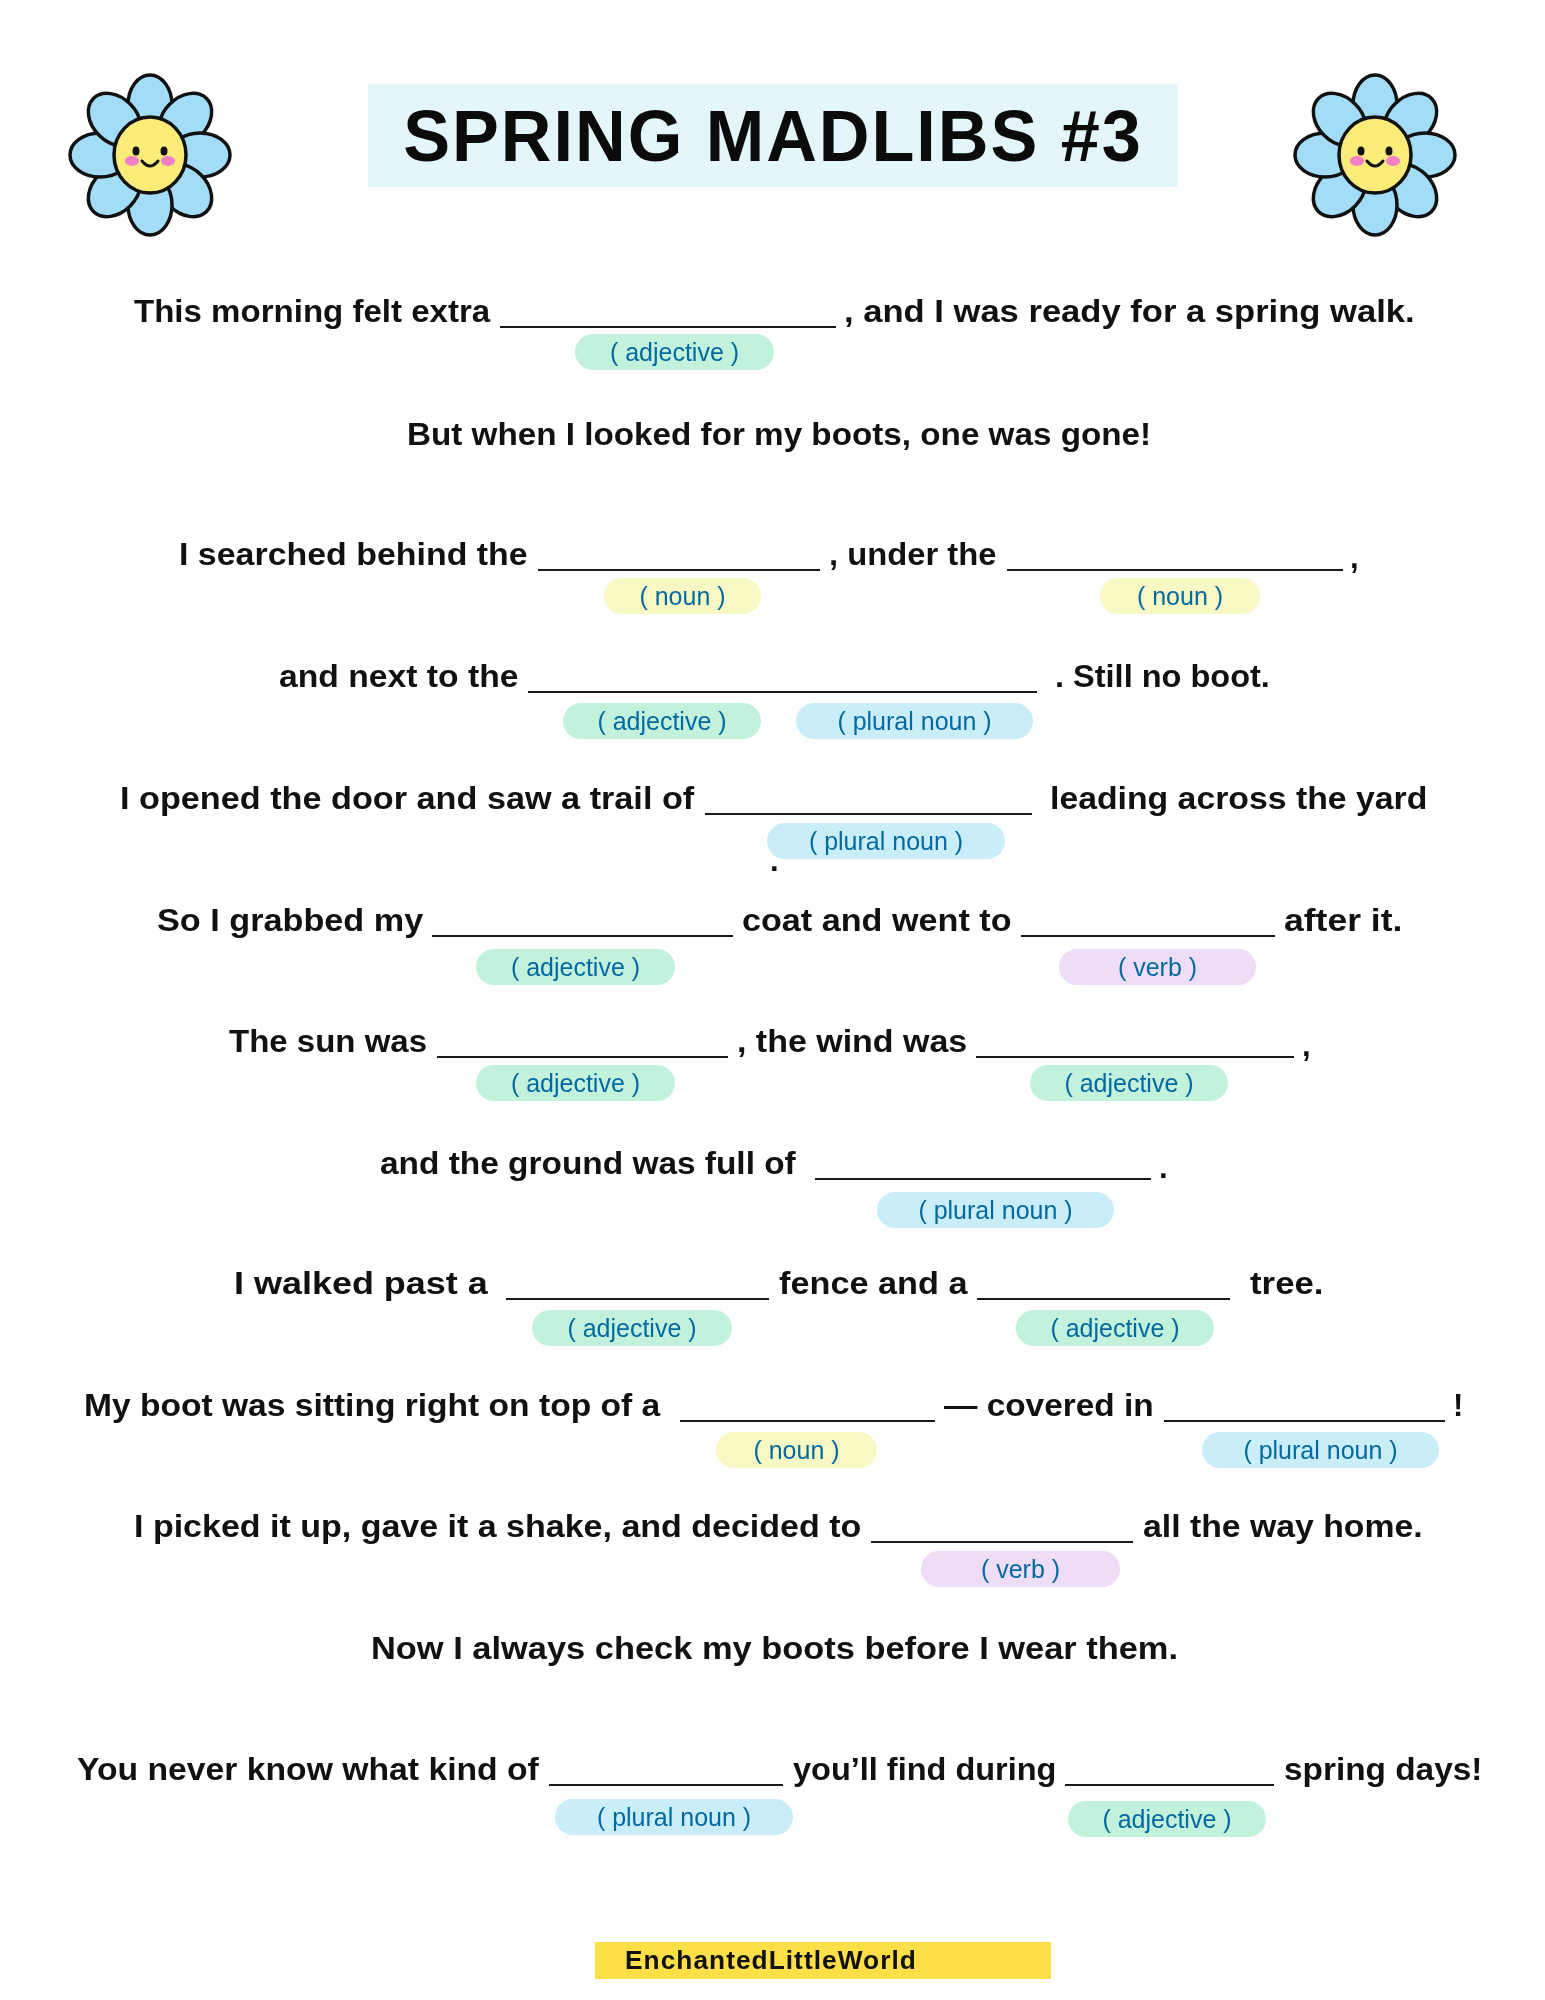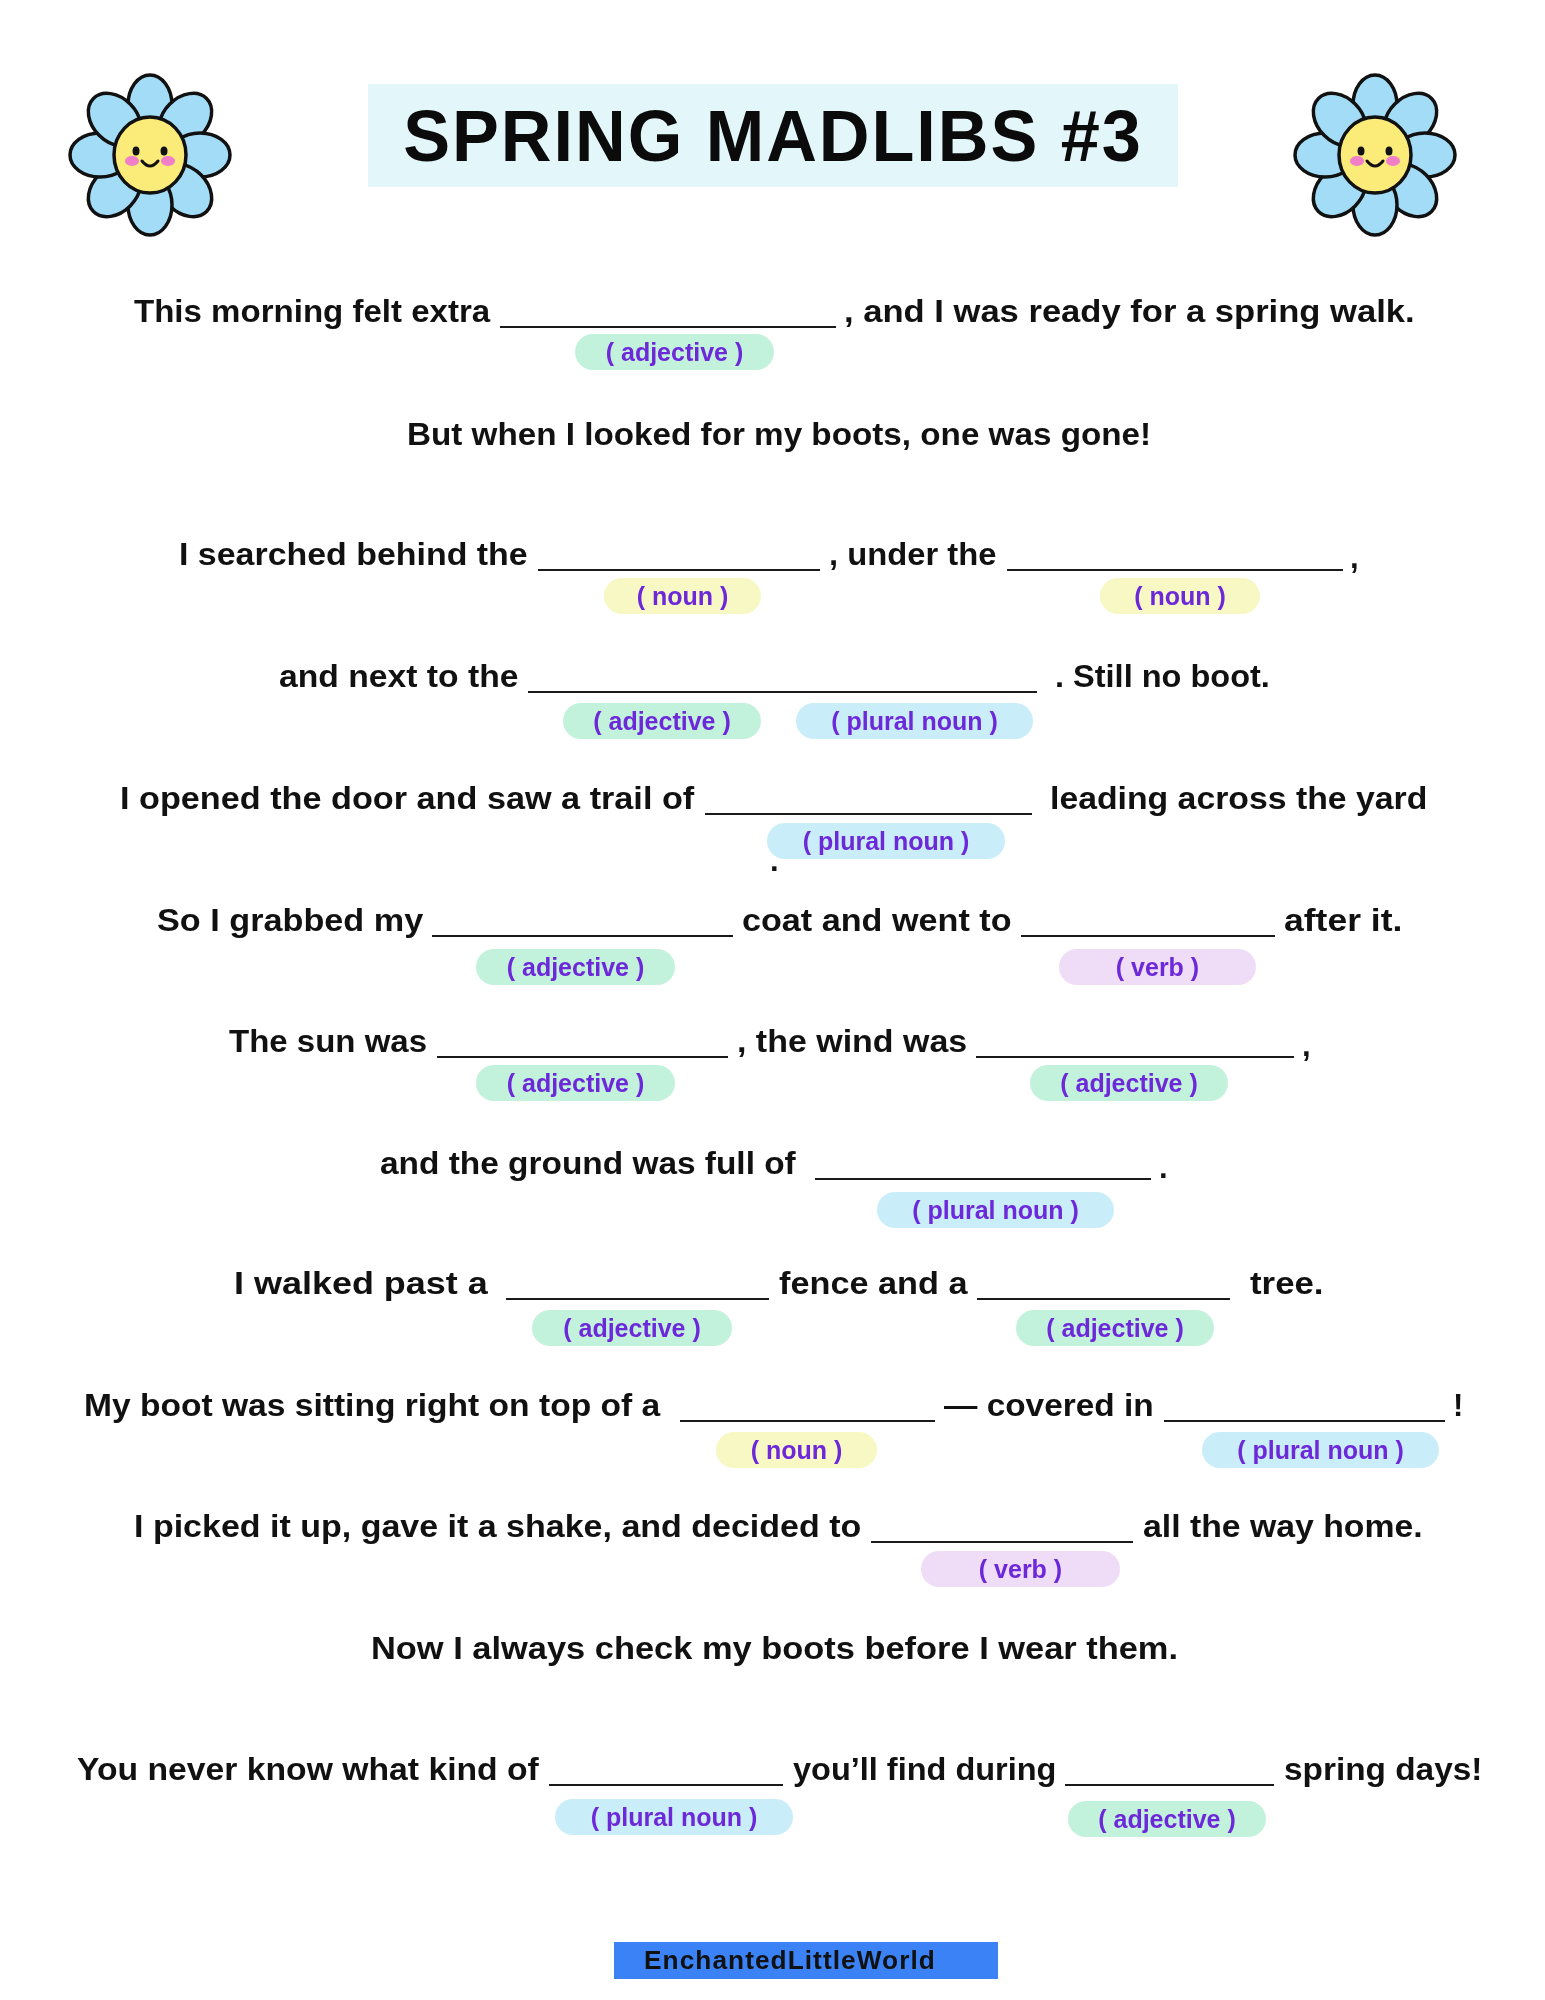--- a/index.html
+++ b/index.html
@@ -7,27 +7,27 @@
          font-family: "Liberation Sans", "DejaVu Sans", sans-serif; color: #111; }
   .abs { position: absolute; }
   .title-box { left: 368px; top: 84px; width: 810px; height: 103px; background: #e3f6fa; }
   .title-text { position: absolute; left: 0; right: 0; top: 50%; transform: translateY(-50%);
                 text-align: center; font-size: 72px; font-weight: 700; letter-spacing: 2px;
                 color: #0b0b0b; white-space: nowrap; }
   .flower { width: 164px; height: 164px; }
   .seg { position: absolute; white-space: nowrap; font-size: 31px; font-weight: 700;
          line-height: 36px; height: 36px; transform-origin: left center; }
   .blank { position: absolute; height: 0; border-bottom: 2.5px solid #1a1a1a; }
-  .pill { position: absolute; height: 36px; border-radius: 18px; font-size: 25px; font-weight: 700;
-          line-height: 36px; text-align: center; white-space: nowrap; color: #6d28d9; }
+  .pill { position: absolute; height: 36px; border-radius: 18px; font-size: 25px; font-weight: 400;
+          line-height: 36px; text-align: center; white-space: nowrap; color: #0369a1; }
   .pill.adjective { background: #c3f2dc; }
   .pill.noun { background: #f8f8c4; }
   .pill.plural { background: #c9eef9; }
   .pill.verb { background: #efdcf7; }
-  .footer-box { left: 614px; top: 1942px; width: 384px; height: 37px; background: #3b82f6; }
+  .footer-box { left: 595px; top: 1942px; width: 456px; height: 37px; background: #fde047; }
   .footer-text { position: absolute; left: 30px; top: 0; line-height: 37px; font-size: 25px;
                  font-weight: 700; letter-spacing: 1px; color: #111; white-space: nowrap; }
 </style>
 </head>
 <body>
 
 <svg class="abs flower" style="left:68px; top:73px;" viewBox="-82 -82 164 164">
   <g stroke="#111" stroke-width="3.5" fill="#a3dcf7">
     <ellipse cx="0" cy="-50" rx="22" ry="30" transform="rotate(0)"></ellipse>
     <ellipse cx="0" cy="-50" rx="22" ry="30" transform="rotate(45)"></ellipse>

